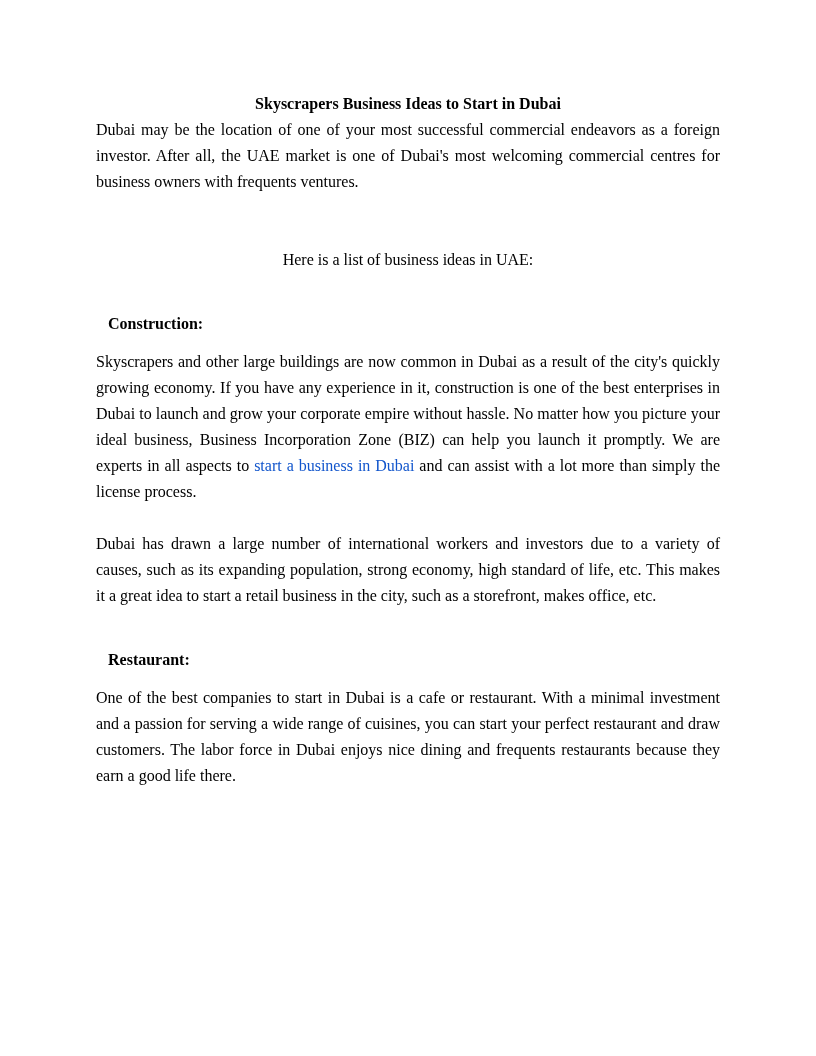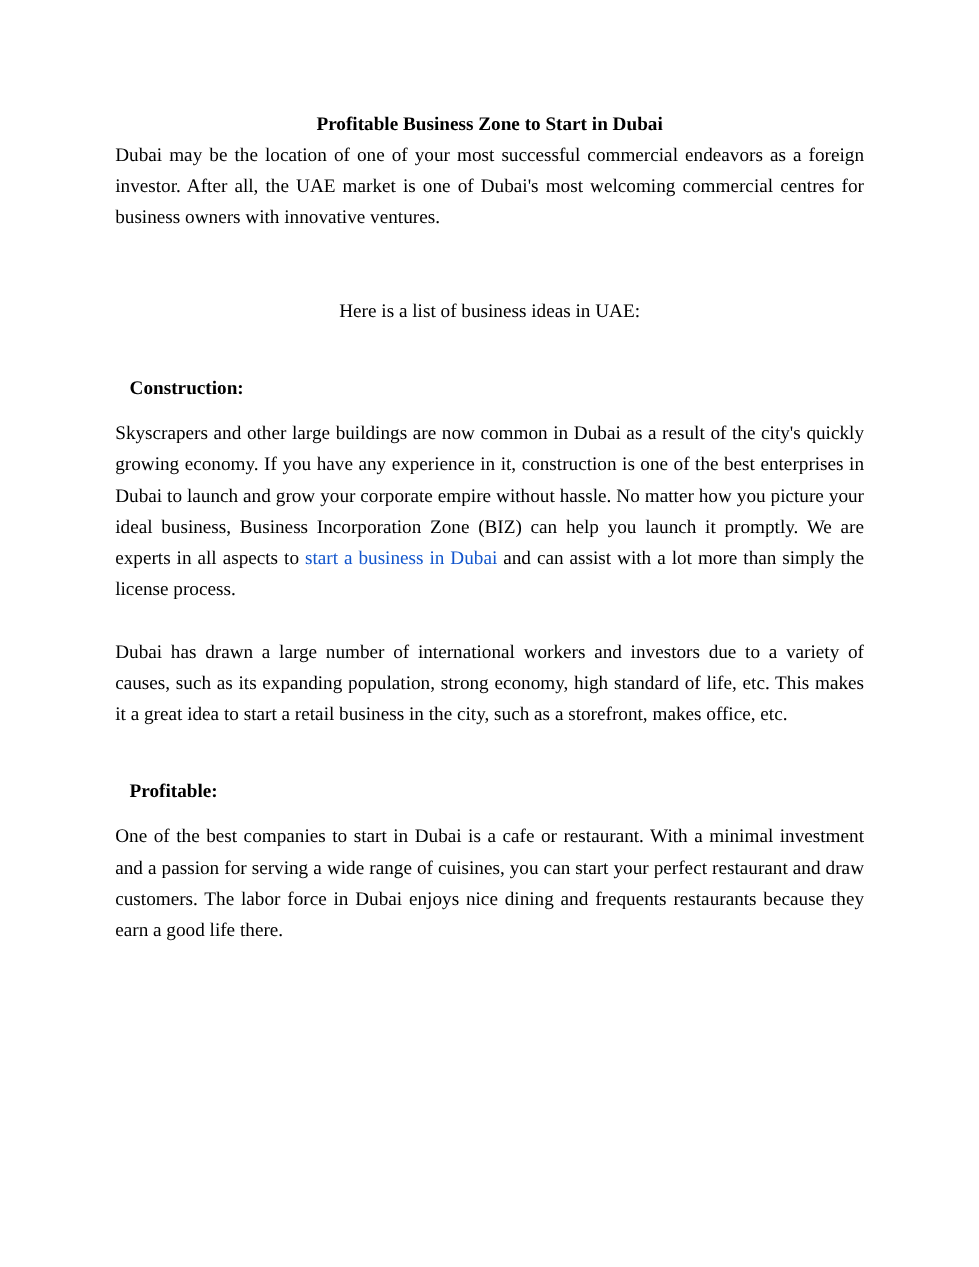--- a/index.html
+++ b/index.html
@@ -53,23 +53,23 @@
   a.doc-link {
     color: #1155cc;
     cursor: pointer;
   }
 </style>
 </head>
 <body style="color: rgb(0, 0, 0); background: rgb(255, 255, 255);">
 
 <div class="page">
 
-  <h1 class="doc-title">Profitable Business Zone to Start in Dubai</h1>
+  <h1 class="doc-title">Skyscrapers Business Ideas to Start in Dubai</h1>
 
-  <p class="para">Dubai may be the location of one of your most successful commercial endeavors as a foreign investor. After all, the UAE market is one of Dubai's most welcoming commercial centres for business owners with innovative ventures.</p>
+  <p class="para">Dubai may be the location of one of your most successful commercial endeavors as a foreign investor. After all, the UAE market is one of Dubai's most welcoming commercial centres for business owners with frequents ventures.</p>
 
   <div class="blank-line"></div>
 
 
   <div class="blank-line"></div>
 
   <p class="single-line">Here is a list of business ideas in UAE:</p>
 
   <div class="blank-line"></div>
 
@@ -77,17 +77,17 @@
 
   <p class="para"><span>Skyscrapers and other large buildings are now common in Dubai as a result of the city's quickly growing economy. If you have any experience in it, construction is one of the best enterprises in Dubai to launch and grow your corporate empire without hassle. No matter how you picture your ideal business, Business Incorporation Zone (BIZ) can help you launch it promptly. We are experts in all aspects to </span><a class="doc-link" style="color: rgb(17, 85, 204);">start a business in Dubai</a><span> and can assist with a lot more than simply the license process.</span></p>
 
   <div class="blank-line"></div>
 
 
   <p class="para">Dubai has drawn a large number of international workers and investors due to a variety of causes, such as its expanding population, strong economy, high standard of life, etc. This makes it a great idea to start a retail business in the city, such as a storefront, makes office, etc.</p>
 
   <div class="blank-line"></div>
 
-  <h2 class="section-heading">Profitable:</h2>
+  <h2 class="section-heading">Restaurant:</h2>
 
   <p class="para">One of the best companies to start in Dubai is a cafe or restaurant. With a minimal investment and a passion for serving a wide range of cuisines, you can start your perfect restaurant and draw customers. The labor force in Dubai enjoys nice dining and frequents restaurants because they earn a good life there.</p>
 
 </div>
 
 </body></html>

